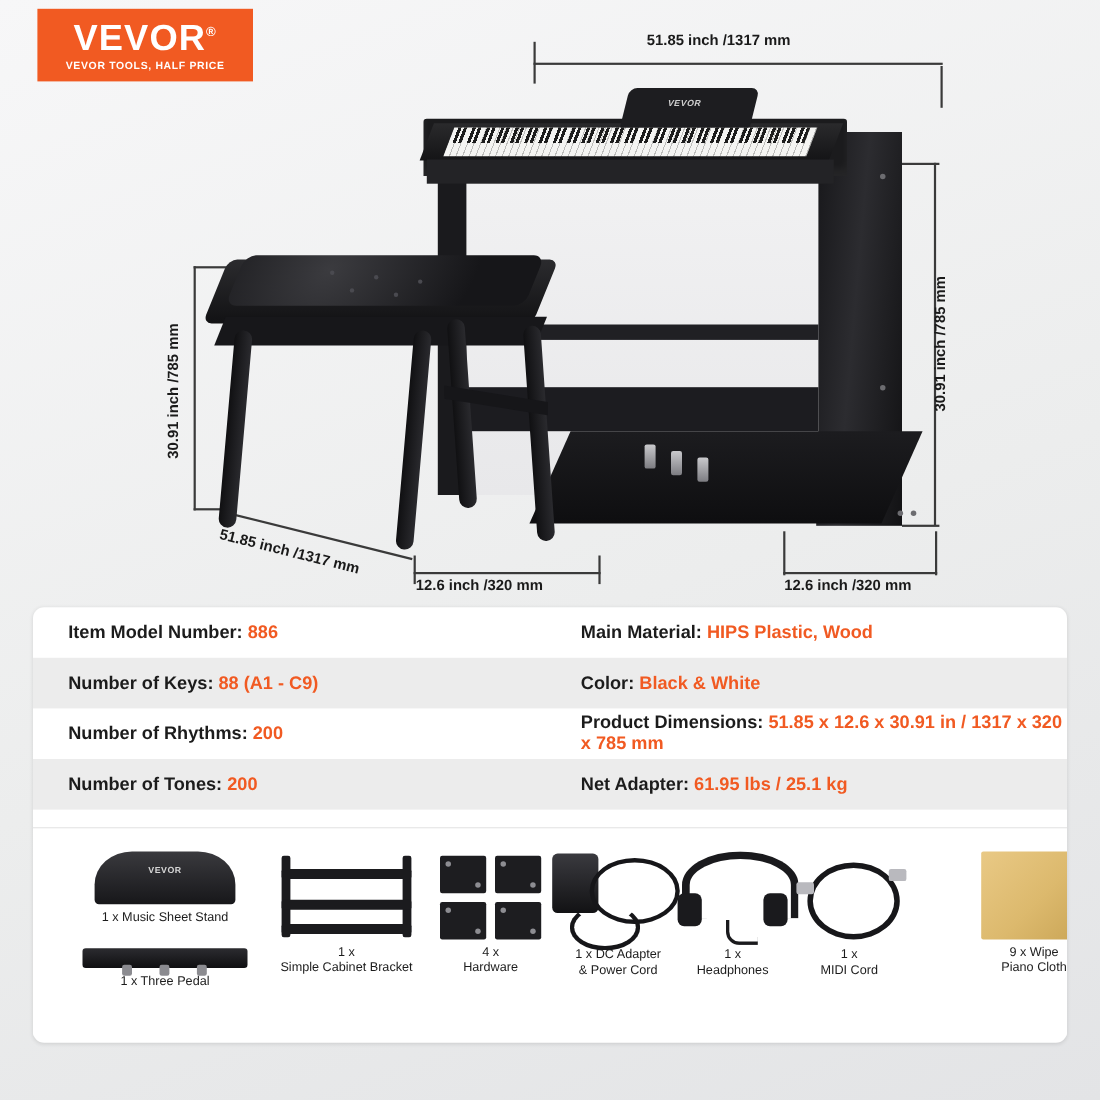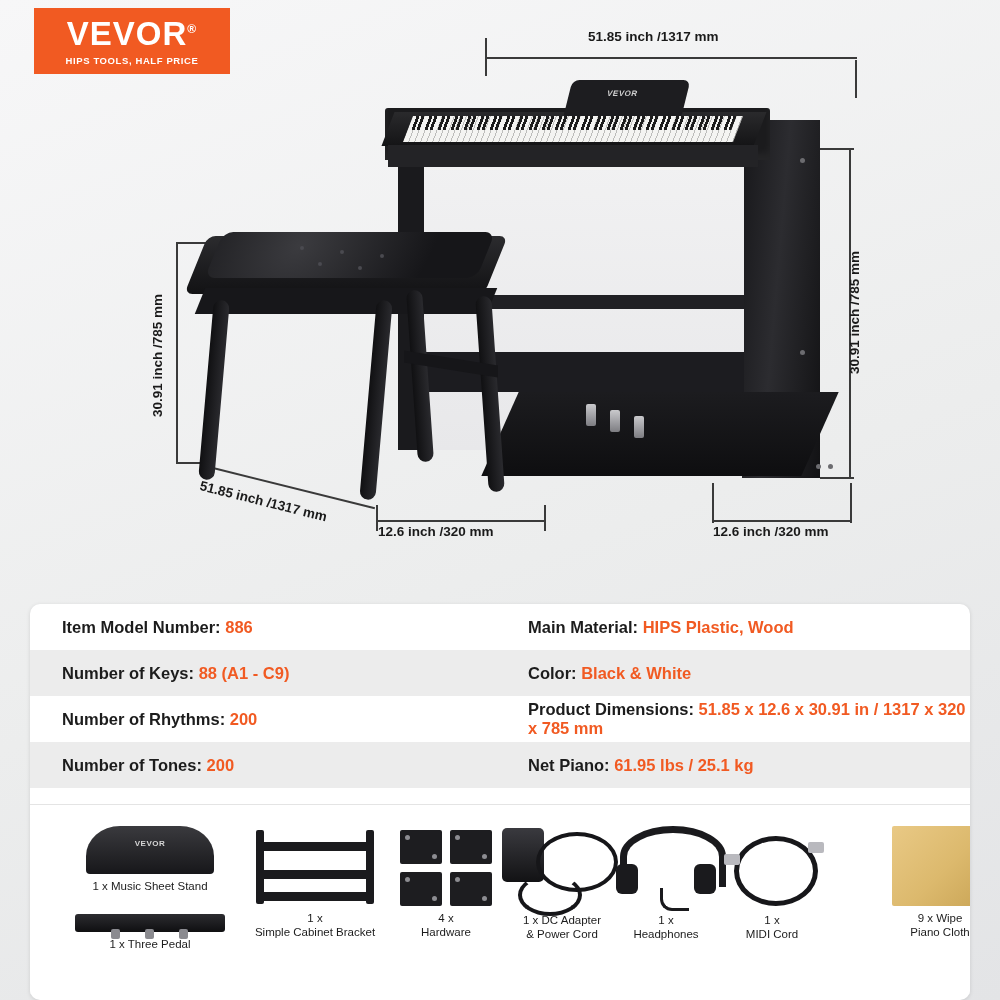--- a/index.html
+++ b/index.html
@@ -255,21 +255,21 @@
     width: 94px;
     height: 12px;
     background: #161619;
     transform: skewY(9deg);
   }
 
   
   .spec-card {
     position: absolute;
     left: 30px;
-    top: 604px;
+    top: 552px;
     width: 940px;
     height: 396px;
     background: #ffffff;
     border-radius: 10px;
     box-shadow: 0 1px 4px rgba(0,0,0,0.12);
     overflow: hidden;
   }
   .spec-table {
     width: 100%;
     border-collapse: collapse;
@@ -409,21 +409,21 @@
     left: 0; width: 940px; height: 1px; background: #e4e4e4;
   }
 </style>
 </head>
 <body>
 
 <div class="page">
 
   <div class="logo">
     <div class="logo-word"><span>VEVOR</span><span class="reg">®</span></div>
-    <div class="logo-tag">HIPS TOOLS, HALF PRICE</div>
+    <div class="logo-tag">VEVOR TOOLS, HALF PRICE</div>
   </div>
 
   <div class="hero">
 
     <div class="dimline" style="left:485px; top:57px; width:372px; height:2px;"></div>
     <div class="dimline" style="left:485px; top:38px; width:2px; height:38px;"></div>
     <div class="dimline" style="left:855px; top:60px; width:2px; height:38px;"></div>
     <div class="dimlabel" style="left:588px; top:29px;">51.85 inch /1317 mm</div>
 
     <div class="dimline" style="left:849px; top:148px; width:2px; height:330px;"></div>
@@ -520,21 +520,21 @@
           <span>Product Dimensions:</span>
           <span class="val">51.85 x 12.6 x 30.91 in / 1317 x 320 x 785 mm</span>
         </td>
       </tr>
       <tr class="alt">
         <td>
           <span>Number of Tones:</span>
           <span class="val">200</span>
         </td>
         <td class="col2">
-          <span>Net Piano:</span>
+          <span>Net Adapter:</span>
           <span class="val">61.95 lbs / 25.1 kg</span>
         </td>
       </tr>
     </tbody>
       </table>
 
     <div class="acc-wrap">
       <div class="sep" style="top:0;"></div>
 
       <div class="acc" style="position:absolute; left:36px; top:22px; width:168px;">

